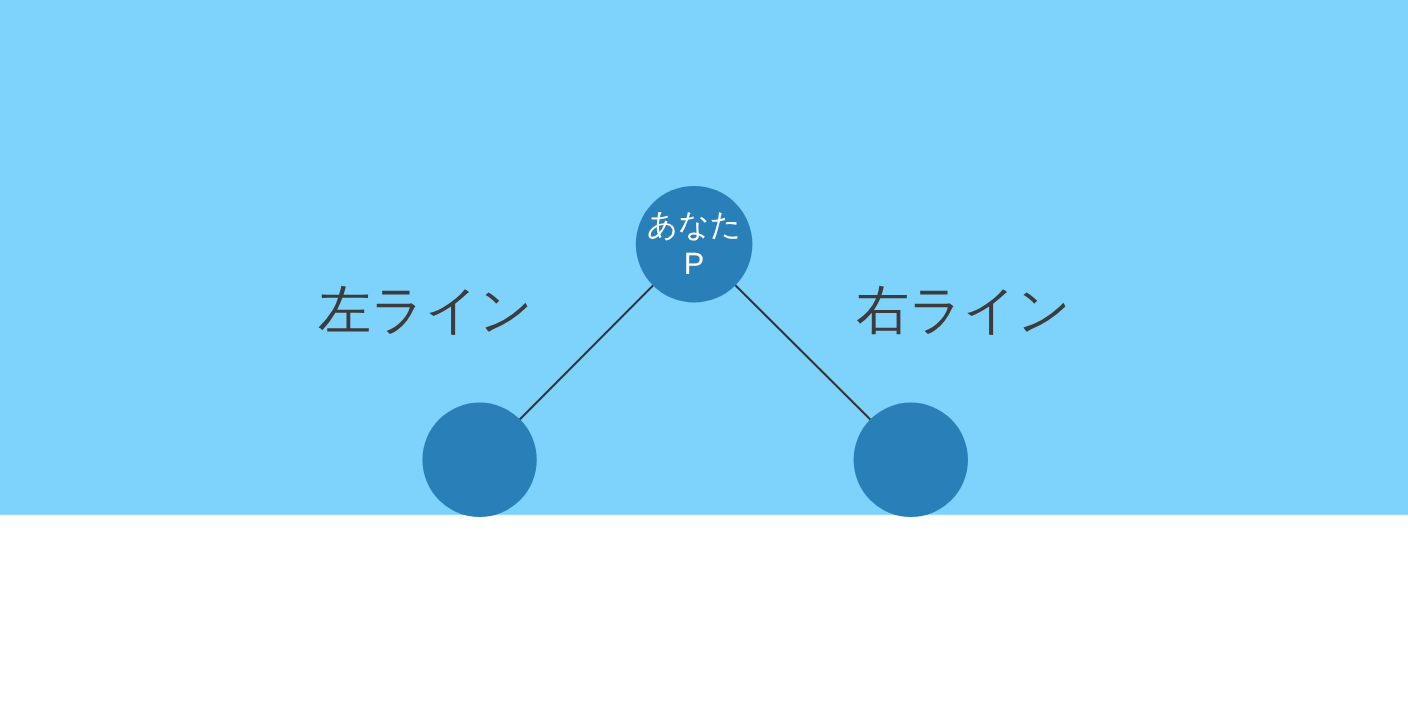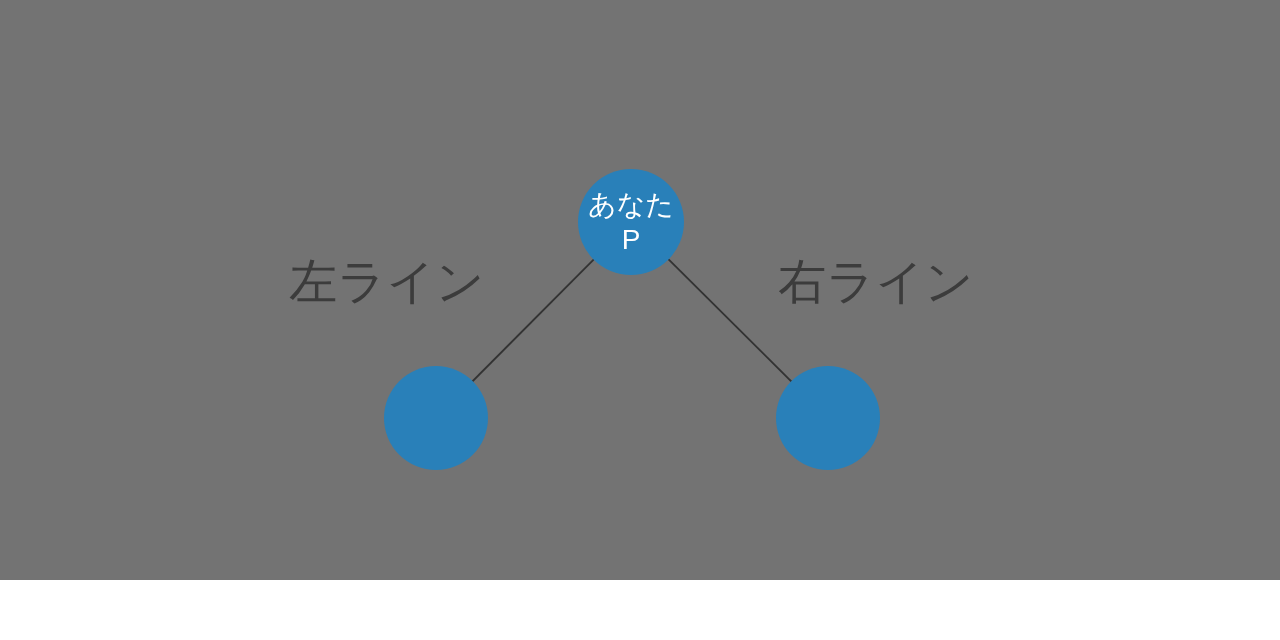--- a/index.html
+++ b/index.html
@@ -7,22 +7,22 @@
     padding: 0;
     width: 1280px;
     height: 640px;
     background: #ffffff;
     overflow: hidden;
     font-family: "Liberation Sans", sans-serif;
   }
   .stage {
     position: relative;
     width: 1280px;
-    height: 580px;
-    background: #737373;
+    height: 468px;
+    background: #7dd3fc;
   }
   svg text {
     font-family: "Liberation Sans", sans-serif;
   }
   .node-text {
     font-size: 28px;
     font-weight: 400;
   }
   .side-label {
     font-size: 48px;

